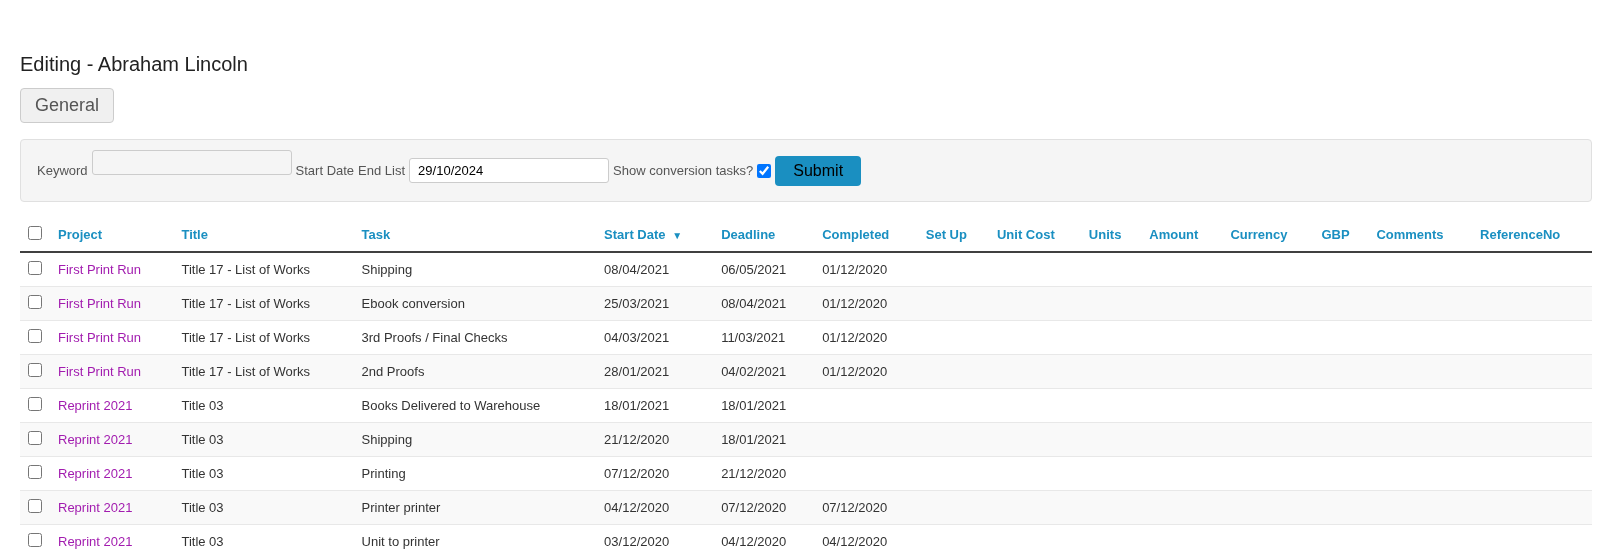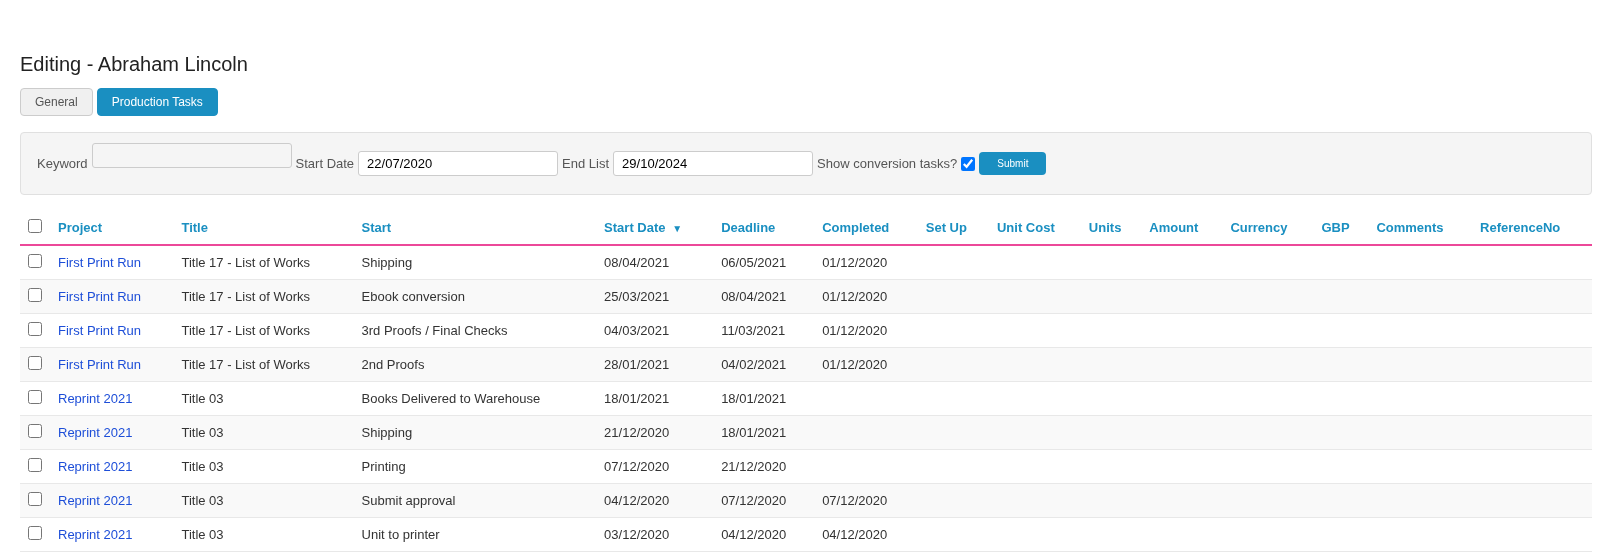--- a/index.html
+++ b/index.html
@@ -8,21 +8,21 @@
     .page-wrapper { padding: 16px 20px; margin-top: 37px; }
 
     .page-title { font-size: 20px; font-weight: normal; margin-bottom: 12px; color: #222; }
 
     .tab-bar { display: flex; gap: 4px; margin-bottom: 16px; }
     .tab-btn {
       padding: 6px 14px;
       border: 1px solid #ccc;
       border-radius: 4px;
       cursor: pointer;
-      font-size: 12px;
+      font-size: 18px;
       background: #f0f0f0;
       color: #555;
     }
     .tab-btn.active {
       background: #1a8fc1;
       color: #fff;
       border-color: #1a8fc1;
     }
 
     .filter-bar {
@@ -46,37 +46,37 @@
     .date-input {
       border: 1px solid #ccc;
       border-radius: 3px;
       padding: 4px 8px;
       font-size: 13px;
       width: 100px;
       background: #fff;
     }
     .submit-btn {
       background: #1a8fc1;
-      color: #ffffff;
+      color: #000000;
       border: none;
       border-radius: 4px;
       padding: 6px 18px;
-      font-size: 10px;
+      font-size: 16px;
       cursor: pointer;
     }
     input[type="checkbox"] { width: 14px; height: 14px; cursor: pointer; }
 
     .table-container { overflow-x: auto; }
     table {
       width: 100%;
       border-collapse: collapse;
       font-size: 13px;
     }
     thead tr {
-      border-bottom: 2px solid #ec4899;
+      border-bottom: 2px solid #404040;
     }
     thead th {
       padding: 8px 8px;
       text-align: left;
       color: #1a8fc1;
       font-weight: 600;
       white-space: nowrap;
       cursor: pointer;
       user-select: none;
     }
@@ -87,60 +87,58 @@
       border-bottom: 1px solid #e8e8e8;
     }
     tbody tr:nth-child(odd) { background: #fff; }
     tbody tr:nth-child(even) { background: #f9f9f9; }
 
     tbody td {
       padding: 8px 8px;
       white-space: nowrap;
       color: #333;
     }
-    tbody td.project-link { color: #1d4ed8; cursor: pointer; }
+    tbody td.project-link { color: #a21caf; cursor: pointer; }
   </style>
 </head>
 <body>
 
 <div class="page-wrapper">
 
   <h1 class="page-title">Editing - Abraham Lincoln</h1>
 
   <div class="tab-bar">
     <button class="tab-btn">General</button>
-    <button class="tab-btn active">Production Tasks</button>
   </div>
 
   <div class="filter-bar">
     <label>Keyword</label>
     <input type="text" class="filter-bar" style="border: 1px solid rgb(204, 204, 204); border-radius: 3px; padding: 4px 8px; font-size: 13px; width: 200px;">
 
     <label>Start Date</label>
-    <input type="text" class="date-input" value="22/07/2020" style="">
 
     <label>End List</label>
     <input type="text" class="date-input" value="29/10/2024" style="">
 
     <label>Show conversion tasks?</label>
     <input type="checkbox" checked="" style="">
 
     <button class="submit-btn">Submit</button>
   </div>
 
   <div class="table-container">
     <table>
       <thead>
         <tr>
           <th class="checkbox-col">
             <input type="checkbox" style="">
           </th>
           <th>Project</th>
           <th>Title</th>
-          <th>Start</th>
+          <th>Task</th>
           <th>Start Date <span class="sort-arrow">▼</span></th>
           <th>Deadline</th>
           <th>Completed</th>
           <th>Set Up</th>
           <th>Unit Cost</th>
           <th>Units</th>
           <th>Amount</th>
           <th>Currency</th>
           <th>GBP</th>
           <th>Comments</th>
@@ -264,21 +262,21 @@
             <td></td>
             <td></td>
             <td></td>
             <td></td>
             <td></td>
           </tr>
           <tr>
             <td><input type="checkbox" style=""></td>
             <td class="project-link">Reprint 2021</td>
             <td>Title 03</td>
-            <td>Submit approval</td>
+            <td>Printer printer</td>
             <td>04/12/2020</td>
             <td>07/12/2020</td>
             <td>07/12/2020</td>
             <td></td>
             <td></td>
             <td></td>
             <td></td>
             <td></td>
             <td></td>
             <td></td>

